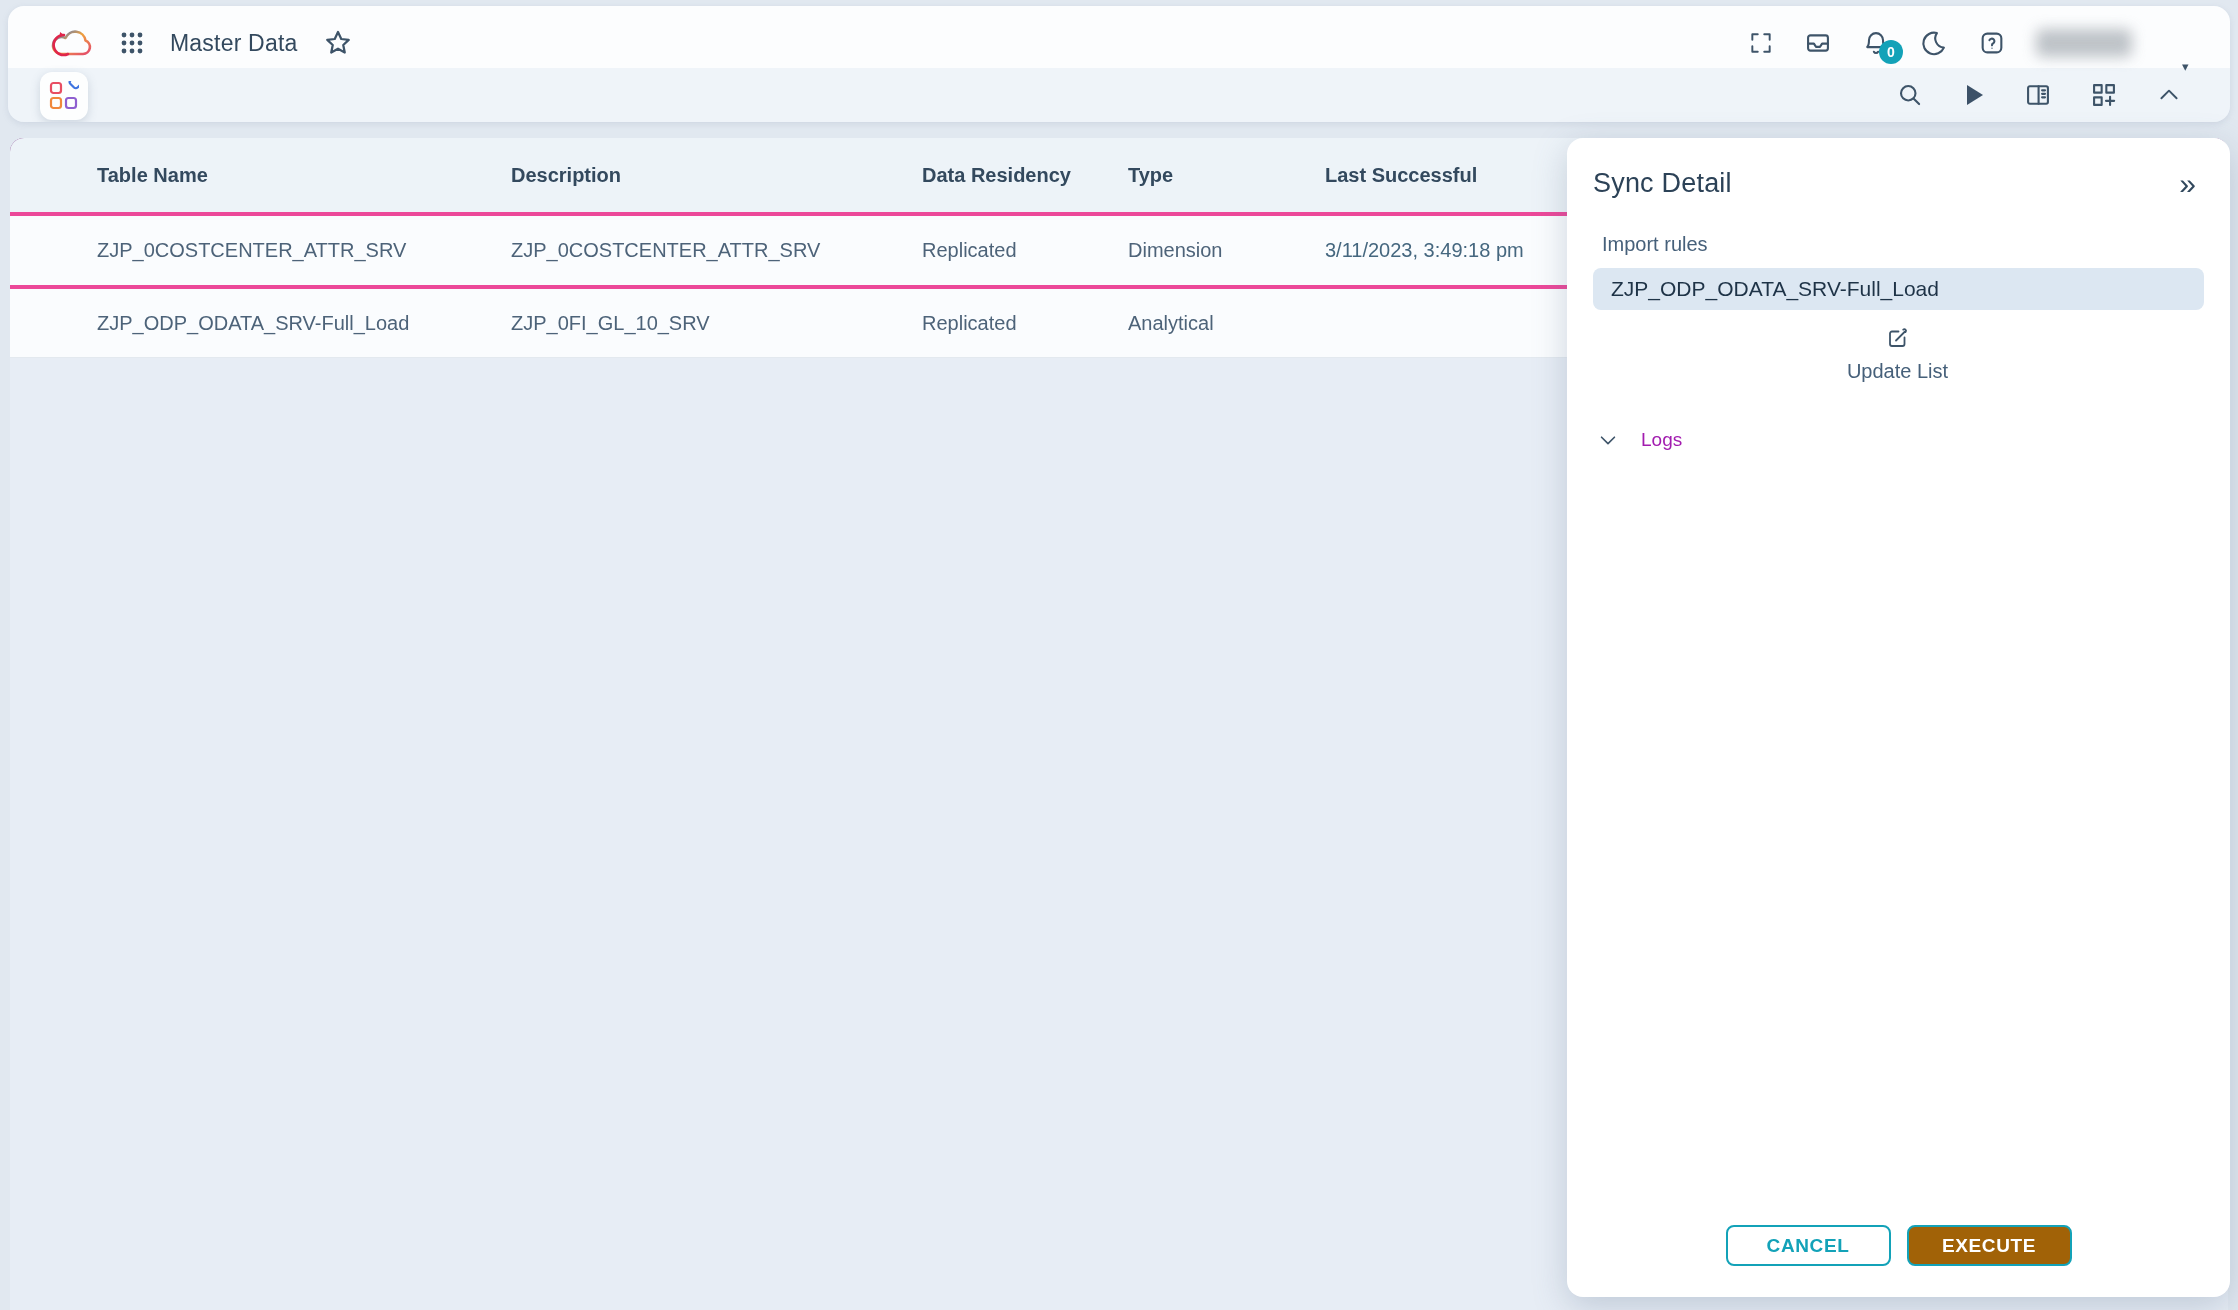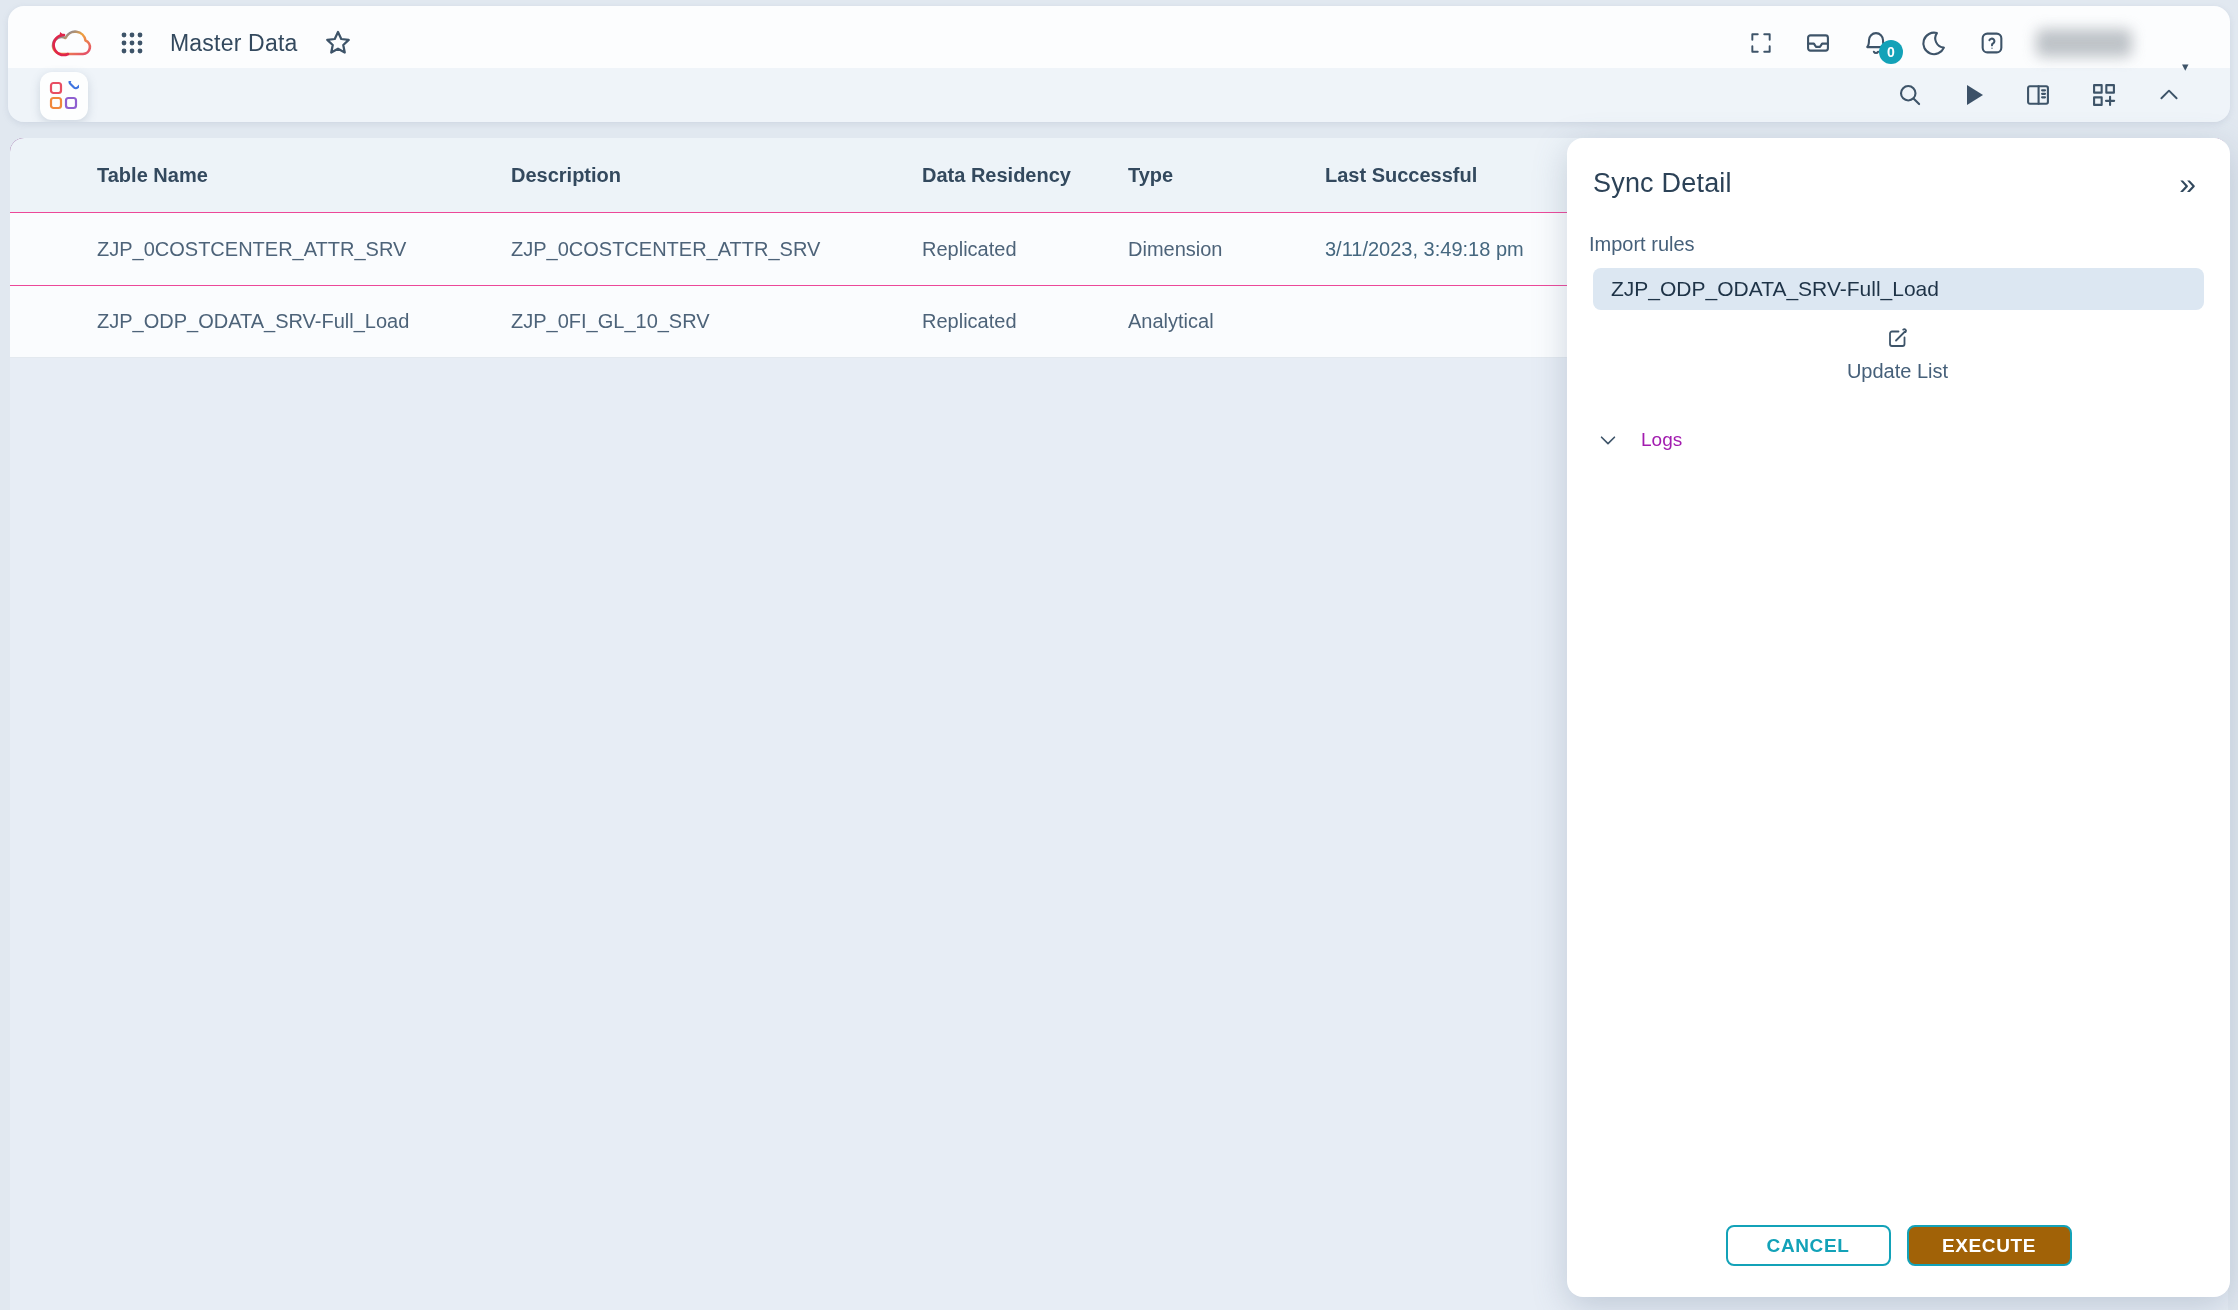--- a/index.html
+++ b/index.html
@@ -70,40 +70,40 @@
   .grid-row {
     display:grid;
     grid-template-columns:87px 414px 411px 206px 197px 1fr;
     align-items:center;
   }
   .thead {
     height:74px; background:#edf3f8;
   }
   .thead .cell { font-weight:bold; font-size:20px; color:#33495e; }
   .trow {
-    height:73px; background:#fafcfe; border-top:1px solid #ec4899; cursor:pointer;
+    height:73px; background:#fafcfe; border-top:4px solid #ec4899; cursor:pointer;
   }
   .trow .cell { font-size:20px; color:#4d6379; white-space:nowrap; overflow:hidden; text-overflow:ellipsis; padding-right:24px; }
   .trow .cell.date { color:#45677f; }
   .table-rest { height:100%; background:#e7edf5; }
 
   
   .panel {
     position:absolute; left:1567px; top:138px; width:663px; height:1159px;
     background:#ffffff; border-radius:16px;
     box-shadow:0 10px 34px rgba(90,110,140,.28);
     display:flex; flex-direction:column;
   }
   .panel-header {
     display:flex; align-items:center; justify-content:space-between;
     padding:30px 34px 0 26px;
   }
   .panel-title { font-size:27px; font-weight:normal; color:#2c4257; letter-spacing:.2px; }
   .collapse-btn { font-size:30px; color:#32495e; cursor:pointer; line-height:1; }
-  .field-label { margin:34px 26px 0 22px; font-size:20px; color:#46607a; }
+  .field-label { margin:34px 26px 0 35px; font-size:20px; color:#46607a; }
   .field-input {
     margin:12px 26px 0 26px; height:42px;
     background:#dce7f2; border:none; border-radius:8px;
     font-family:"Liberation Sans", sans-serif;
     font-size:21px; font-weight:500; color:#1e3347; padding:0 18px;
     outline:none;
   }
   .update-list-row {
     display:flex; justify-content:flex-end; align-items:center; gap:10px;
     margin:16px 28px 0 26px; cursor:pointer;flex-direction:column;

